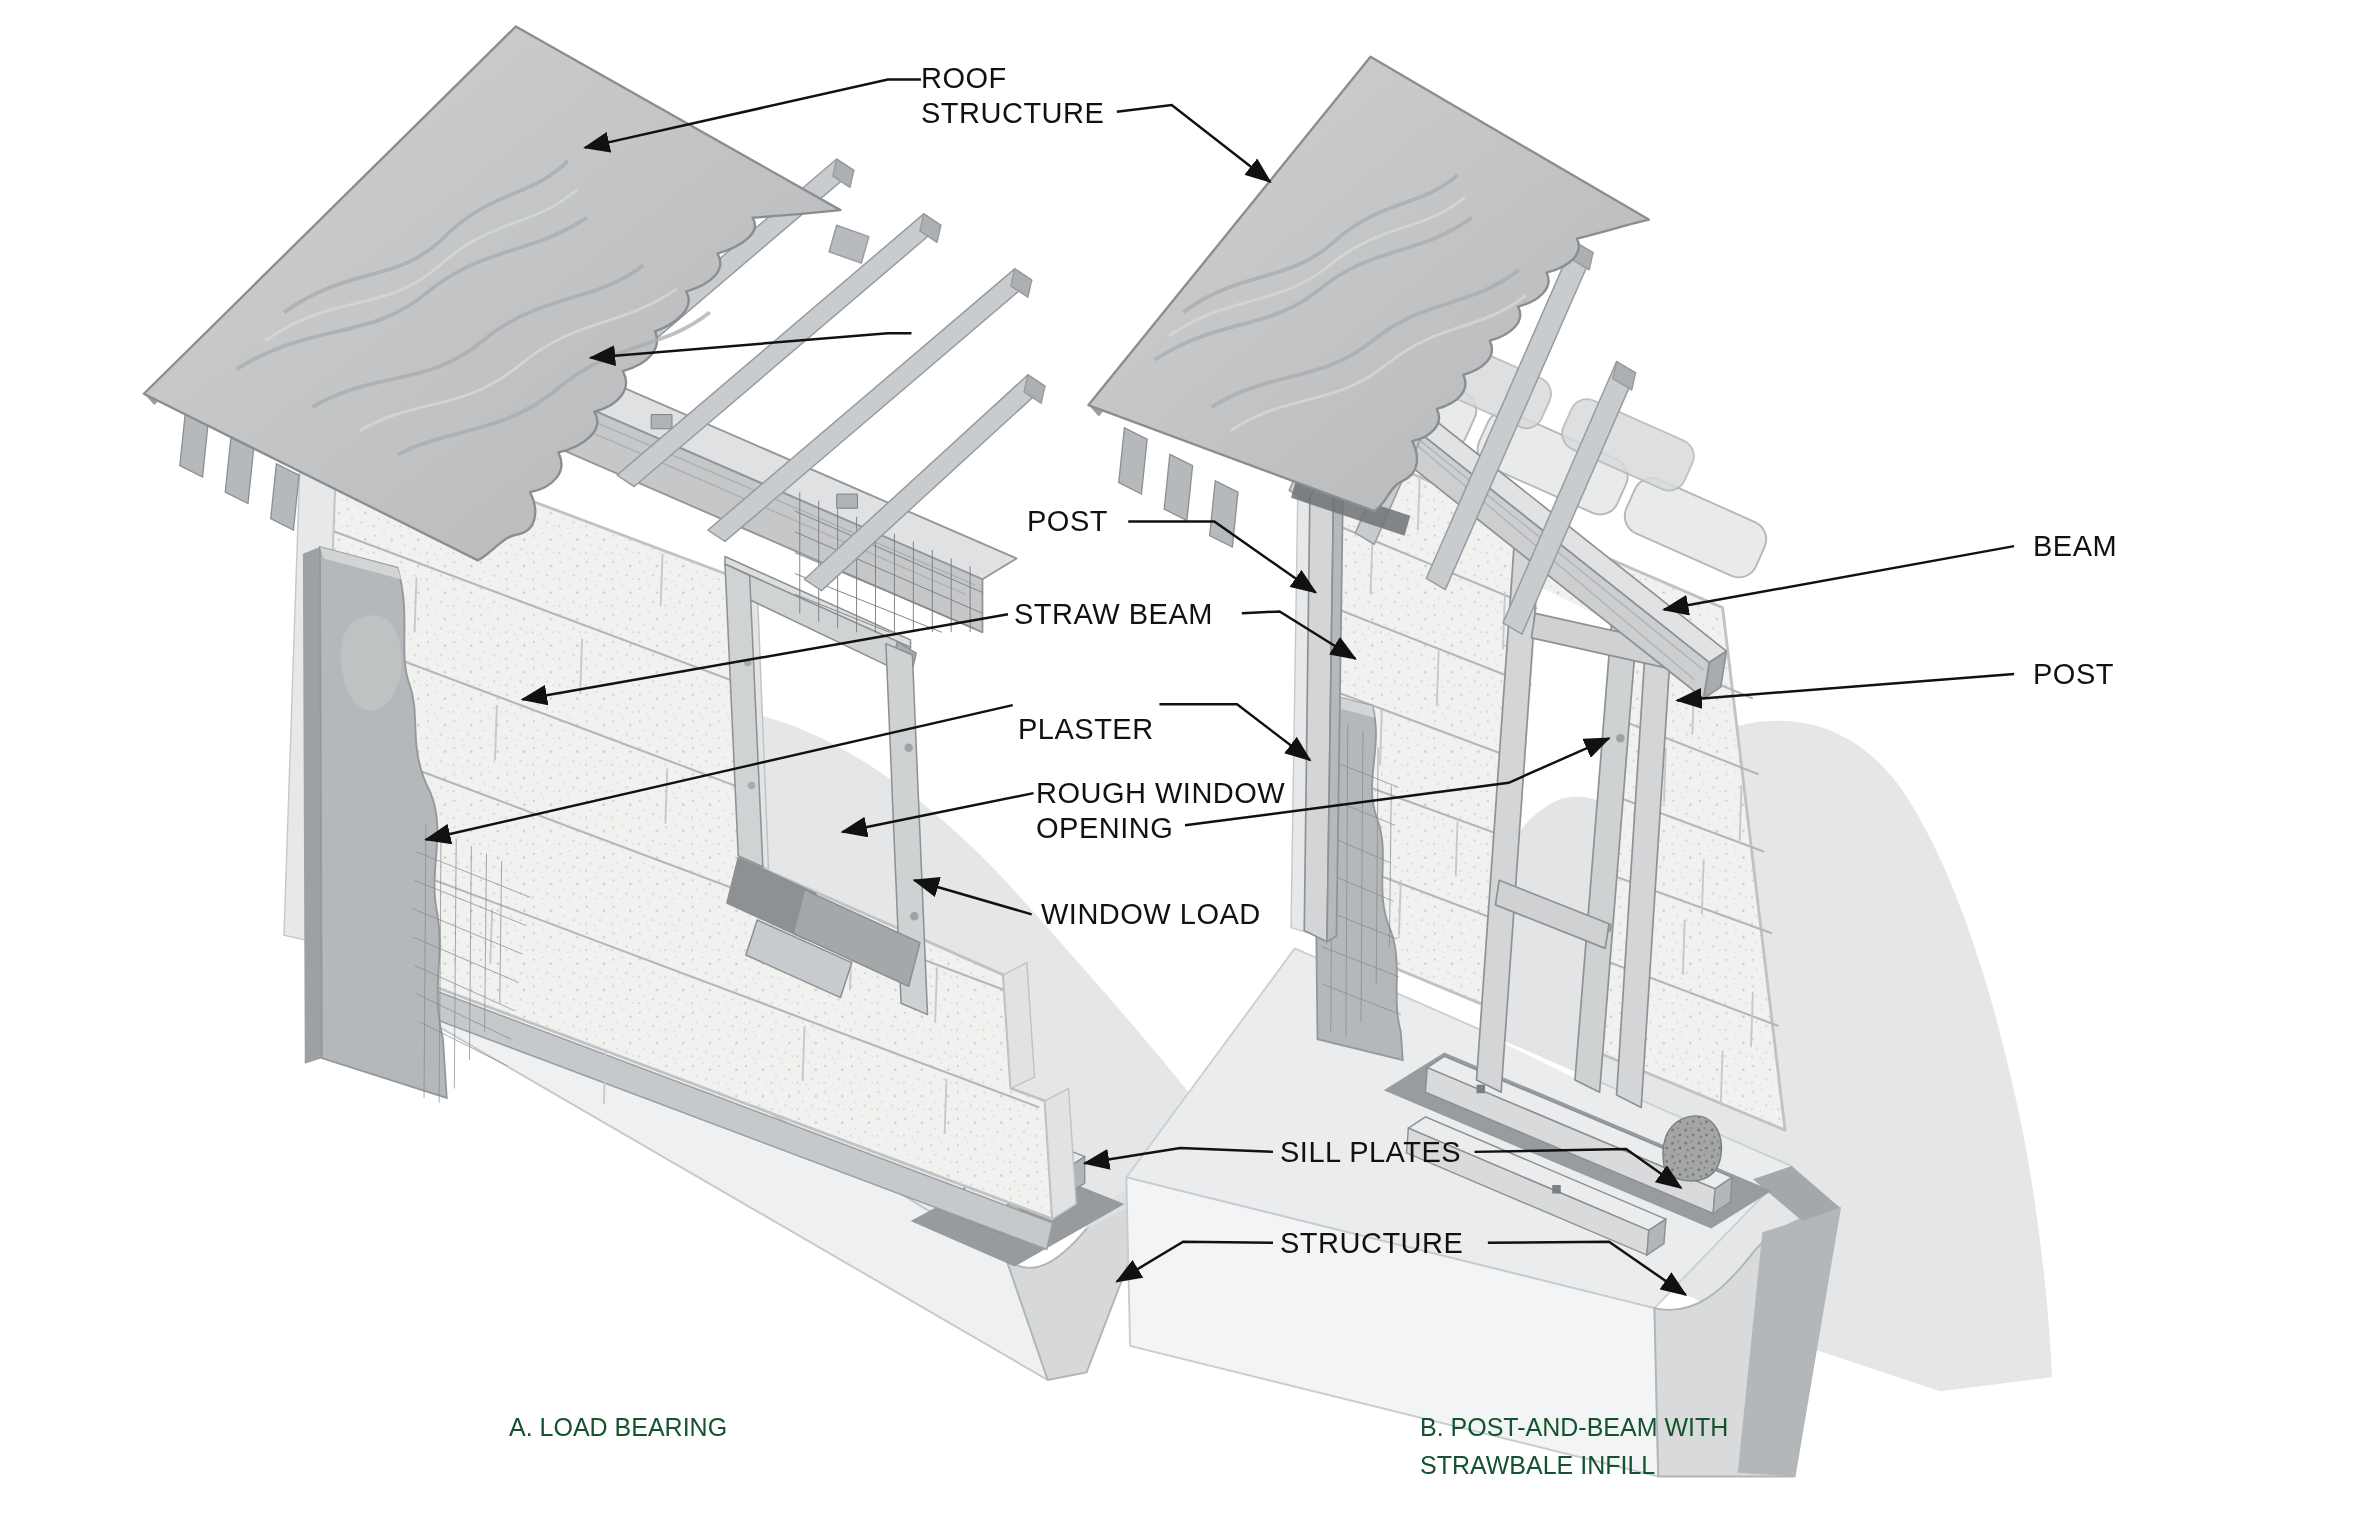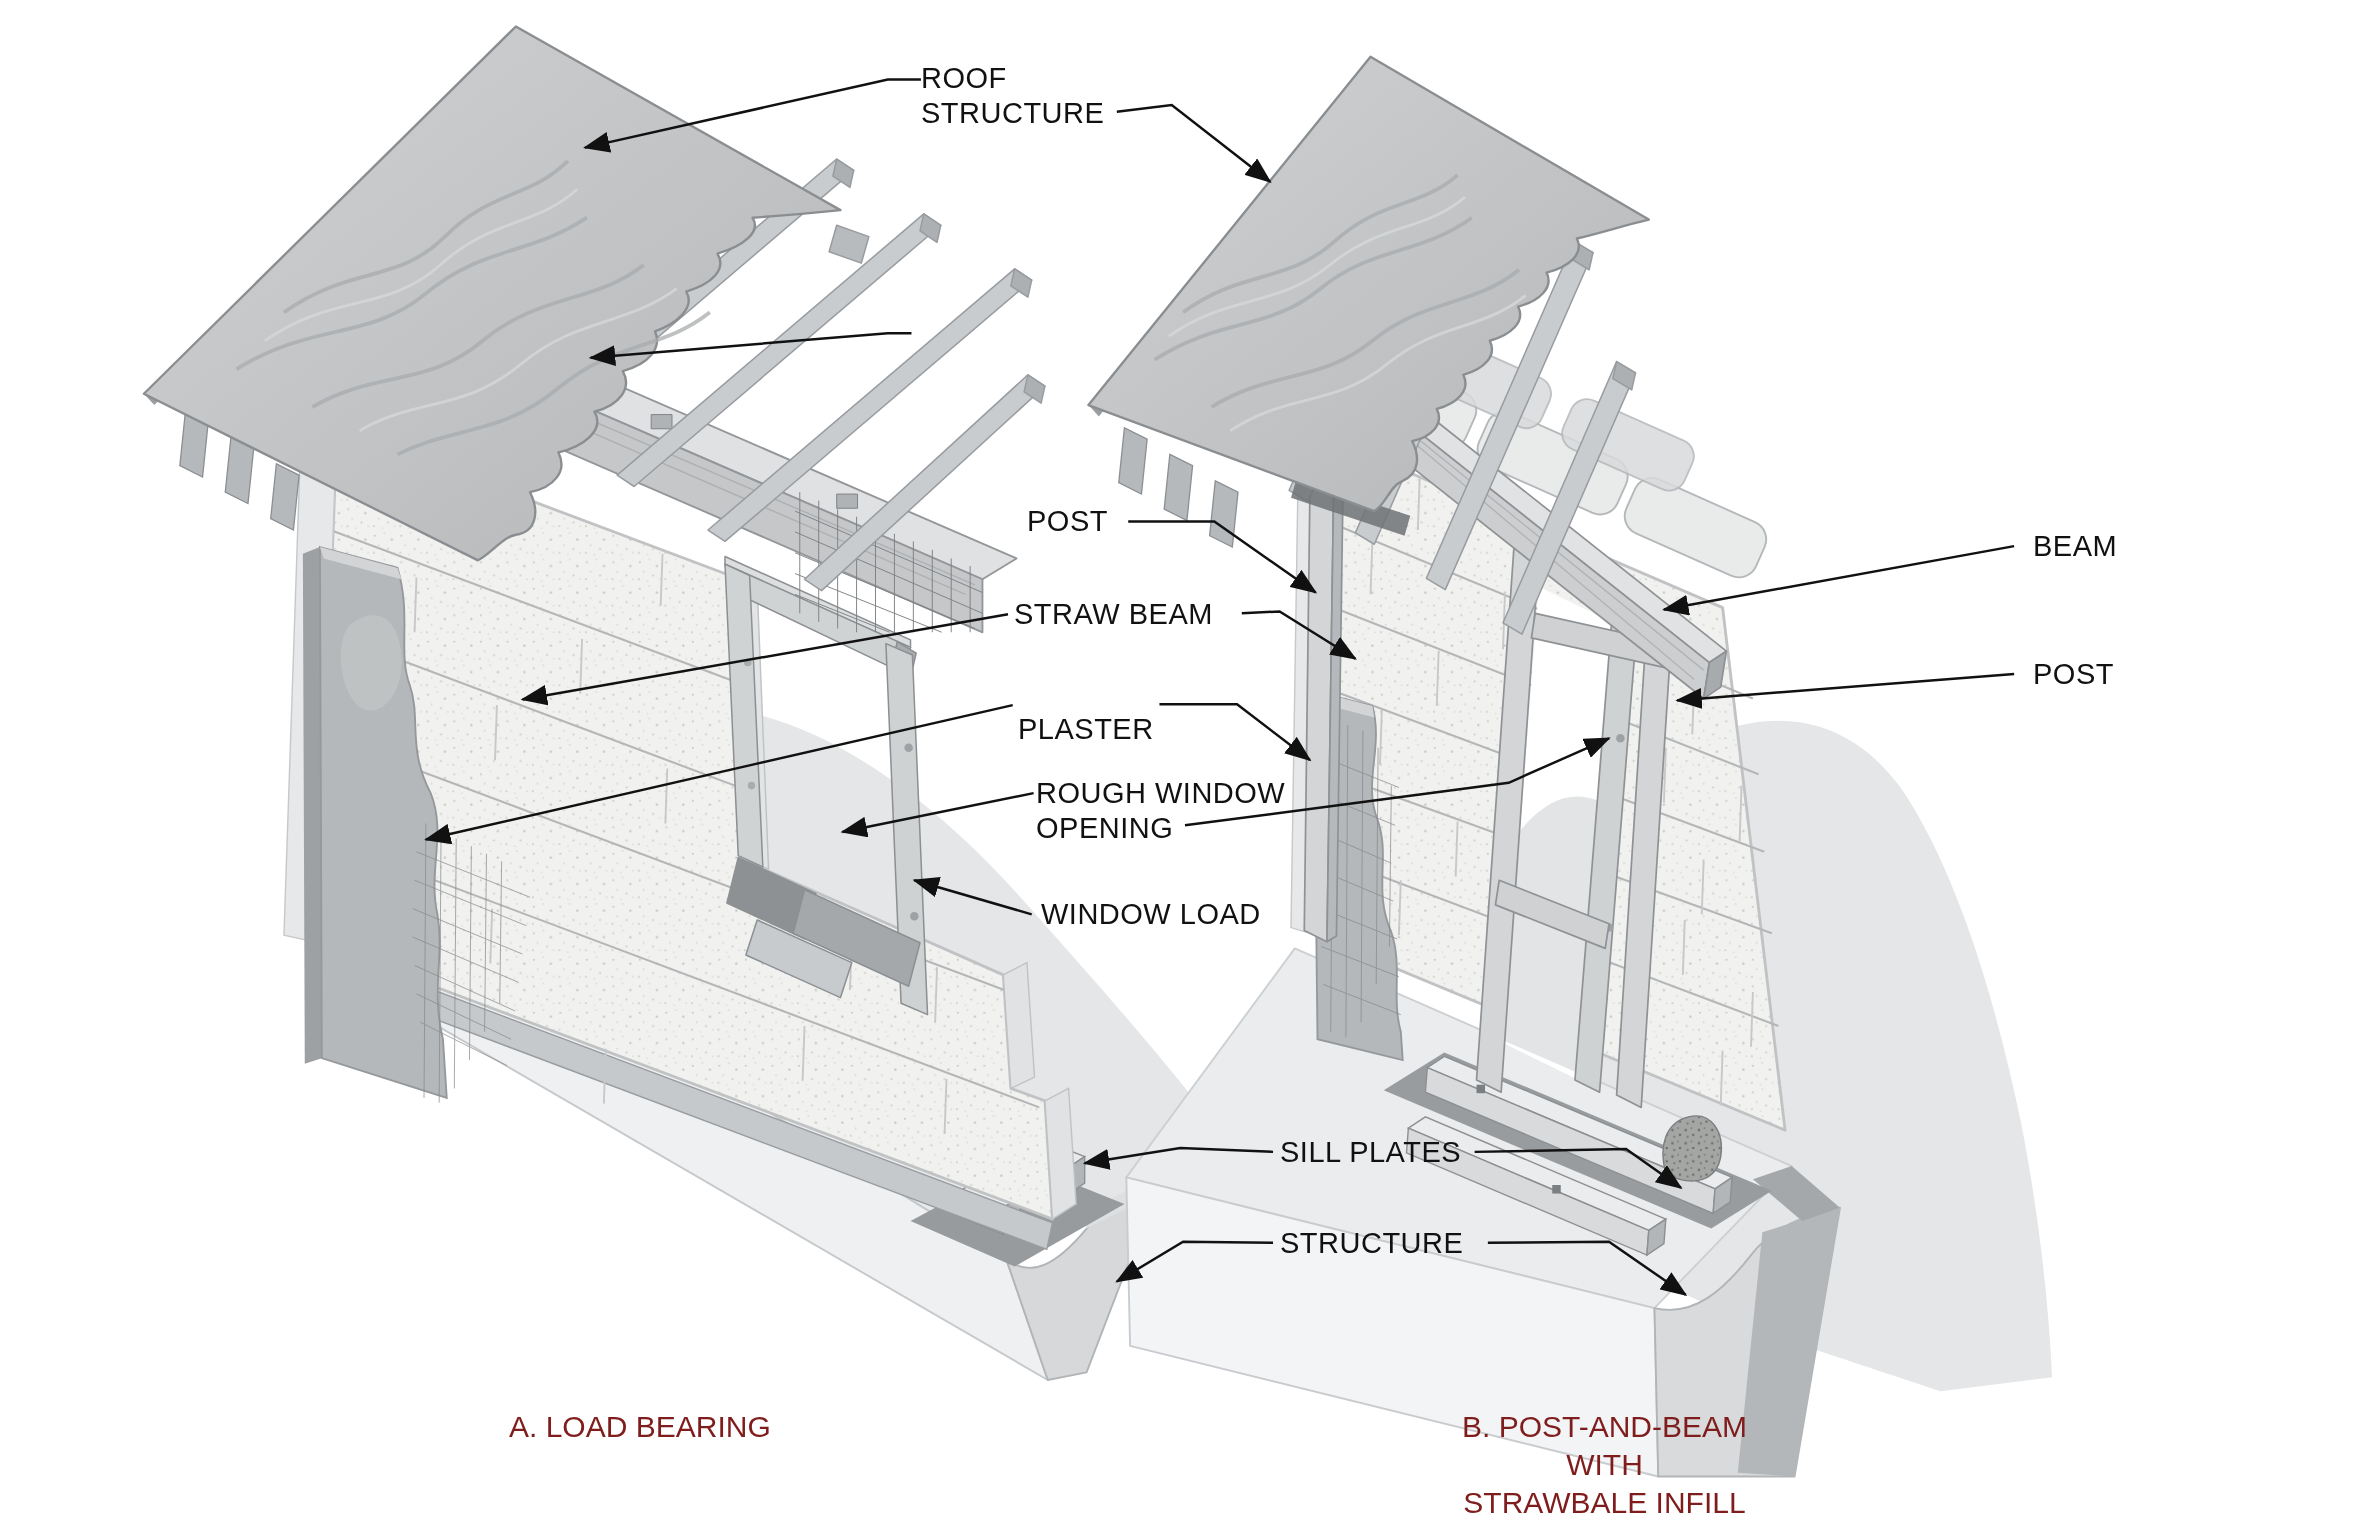--- a/index.html
+++ b/index.html
@@ -1,23 +1,23 @@
 <!DOCTYPE html>
 <html style="font-size:15px"><head>
 <meta charset="utf-8">
 <style>
   html,body{margin:0;padding:0;background:#ffffff;}
   body{width:2370px;height:1539px;position:relative;overflow:hidden;
        font-family:"Liberation Sans","DejaVu Sans",sans-serif;}
   #stage{position:absolute;left:0;top:0;width:2370px;height:1459px;}
   .callout{position:absolute;color:#111111;font-size:29px;line-height:35px;
            letter-spacing:0.5px;white-space:pre-line;font-weight:400;}
-  .caption{position:absolute;color:#7f1d1d;font-size:30px;line-height:38px;
+  .caption{position:absolute;color:#14532d;font-size:25px;line-height:38px;
            white-space:pre-line;}
-  #caption-b{text-align:center;}
+  #caption-b{text-align:left;}
   svg{position:absolute;left:0;top:0;}
 </style>
 </head>
 <body>
 
 <div id="stage">
 <svg width="2370" height="1539" viewBox="0 0 2504 1626">
   <defs>
     <pattern id="speck" width="28" height="28" patternUnits="userSpaceOnUse">
       <rect width="28" height="28" fill="#f1f1ef"></rect>

